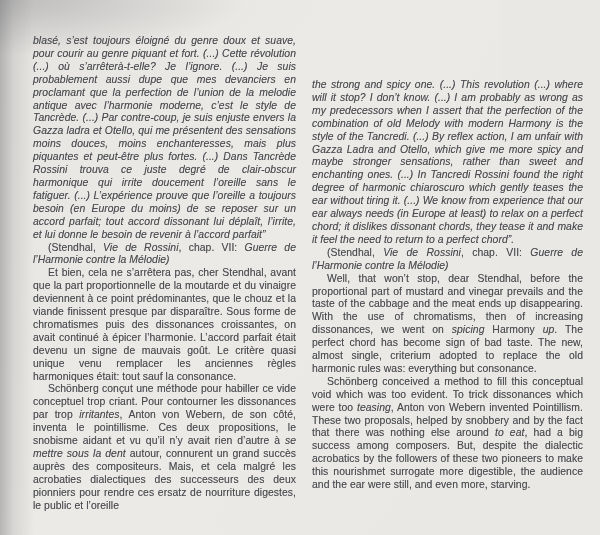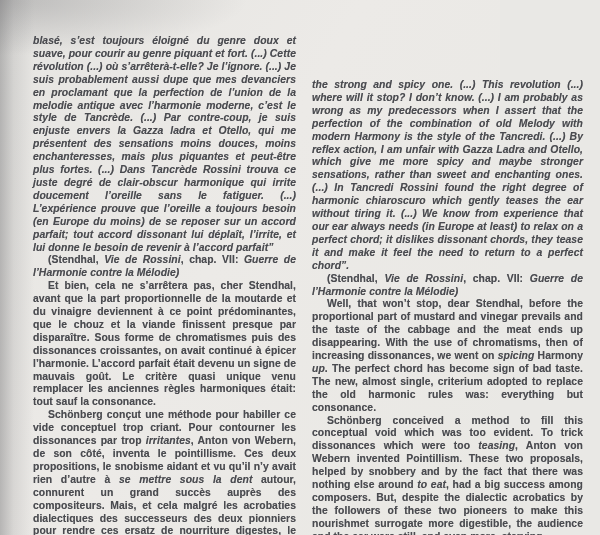--- a/index.html
+++ b/index.html
@@ -9,21 +9,20 @@
     height: 535px;
     overflow: hidden;
     background: #e9e8e5;
   }
   .page {
     position: relative;
     width: 500px;
     height: 535px;
     background: linear-gradient(120deg, #e6e5e2 0%, #eceae7 45%, #e9e8e4 100%);
     font-family: "Liberation Sans", sans-serif;
-    font-weight: bold;
   }
   .edge-shadow-left {
     position: absolute;
     left: 0; top: 0; bottom: 0;
     width: 34px;
     background: linear-gradient(to right,
       rgba(96,96,99,0.38) 0%,
       rgba(96,96,99,0.14) 40%,
       rgba(96,96,99,0) 100%);
     pointer-events: none;

